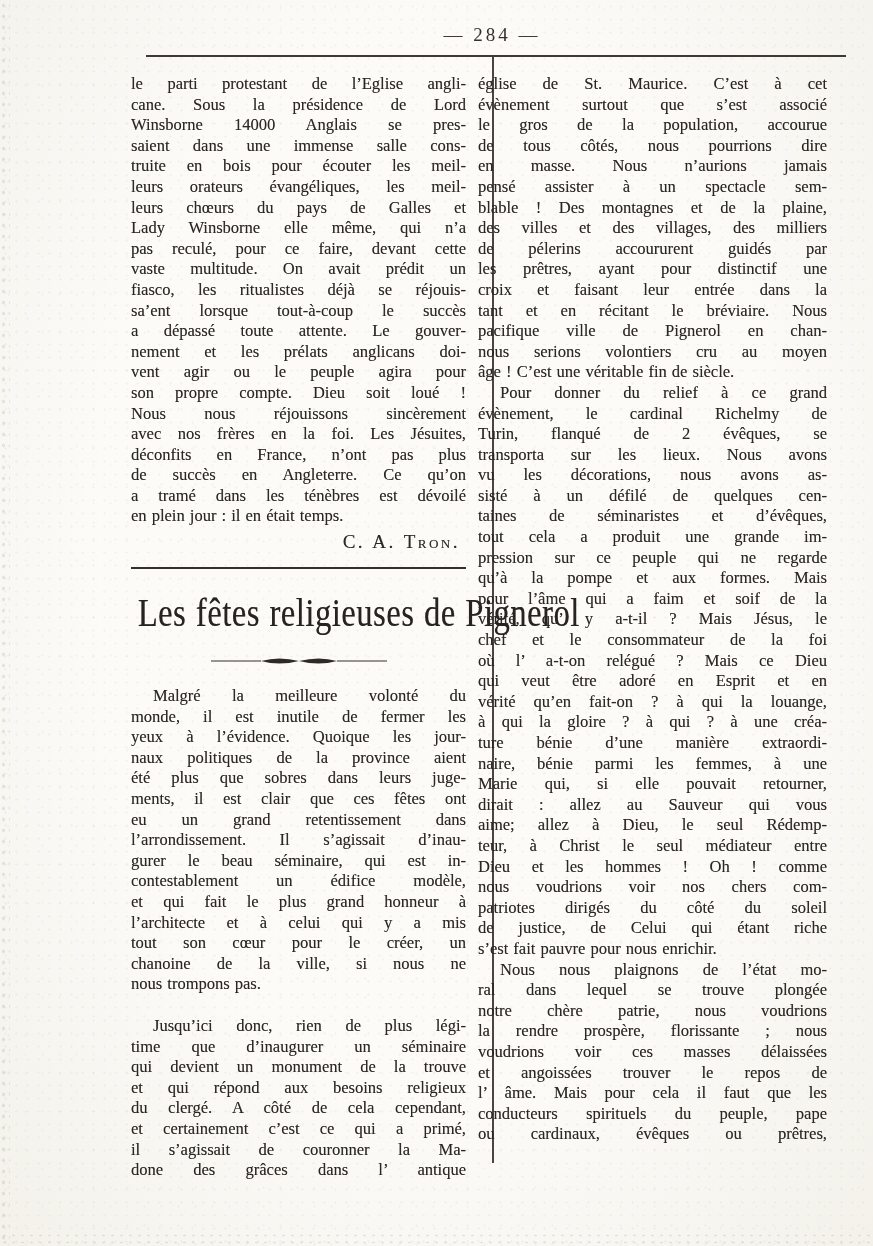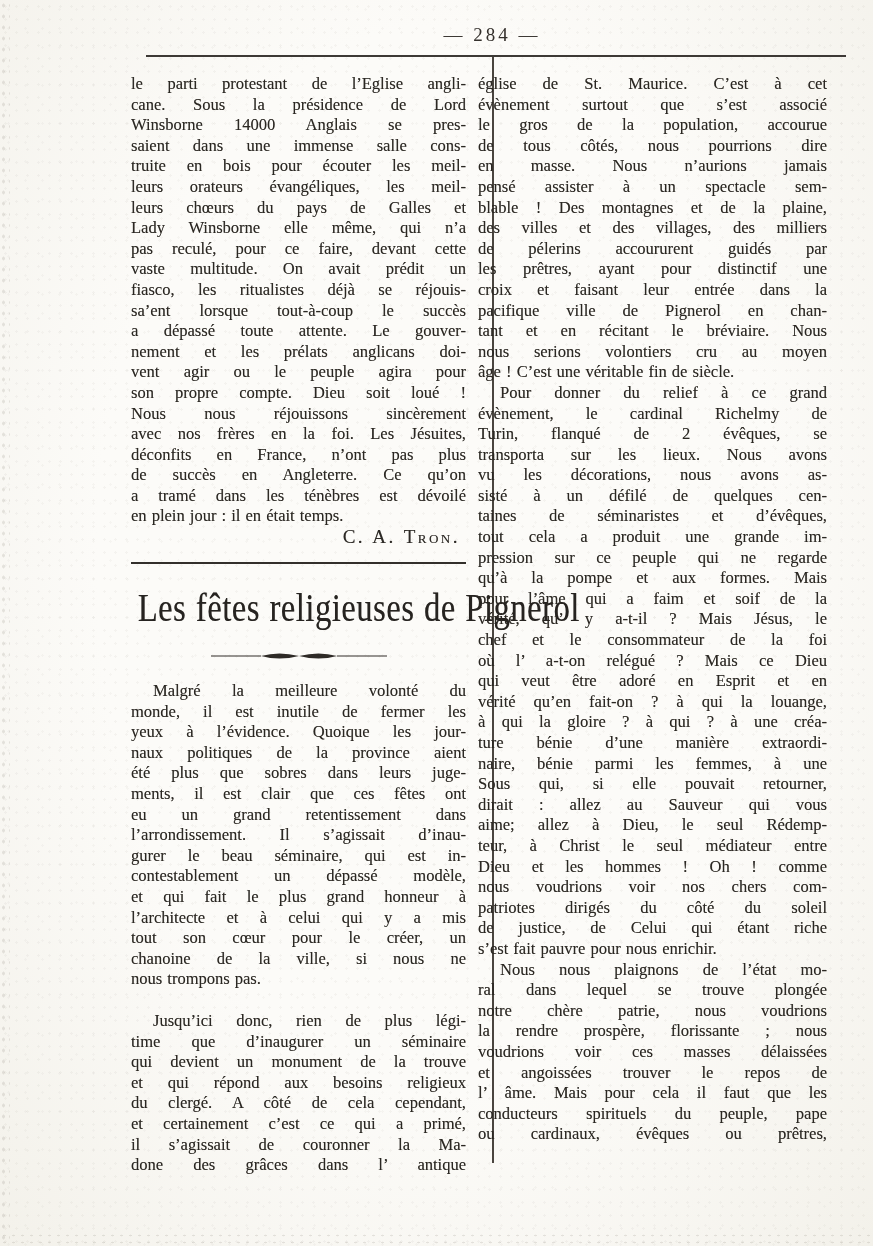--- a/index.html
+++ b/index.html
@@ -27,21 +27,21 @@
     position:absolute;top:74px;font-size:16.5px;line-height:20.6px;
     text-shadow:0.2px 0.2px 0 rgba(40,35,30,0.38);
     word-spacing:1px;
   }
   .col.left{left:131px;width:335px;}
   .col.right{left:478px;width:349px;}
   .ln{height:20.6px;overflow:hidden;white-space:normal;}
   .ln.j{text-align:justify;text-align-last:justify;}
   .ln.ind{text-indent:22px;}
   .signature{
-    height:24px;text-align:right;padding-right:6px;
+    margin-top:5px;height:24px;text-align:right;padding-right:6px;
     font-variant:small-caps;font-size:19px;letter-spacing:2.5px;color:#2c2925;
   }
   .section-rule{margin-top:11px;height:2px;background:#332f2b;width:100%;}
   .heading{
     margin:18px 0 0 0;height:52px;line-height:52px;text-align:center;
     font-size:34px;font-weight:normal;letter-spacing:0.5px;white-space:nowrap;
     transform:scaleX(0.96) scaleY(1.18);transform-origin:center center;
     color:#262320;text-shadow:0.3px 0.3px 0 rgba(35,30,25,0.45);
   }
   .ornament{margin-top:14px;height:16px;text-align:center;}
@@ -106,21 +106,21 @@
     <div class="block para1">
         <div class="ln j ind">Malgré la meilleure volonté du</div>
         <div class="ln j">monde, il est inutile de fermer les</div>
         <div class="ln j">yeux à l’évidence. Quoique les jour-</div>
         <div class="ln j">naux politiques de la province aient</div>
         <div class="ln j">été plus que sobres dans leurs juge-</div>
         <div class="ln j">ments, il est clair que ces fêtes ont</div>
         <div class="ln j">eu un grand retentissement dans</div>
         <div class="ln j">l’arrondissement. Il s’agissait d’inau-</div>
         <div class="ln j">gurer le beau séminaire, qui est in-</div>
-        <div class="ln j">contestablement un dépassé modèle,</div>
+        <div class="ln j">contestablement un édifice modèle,</div>
         <div class="ln j">et qui fait le plus grand honneur à</div>
         <div class="ln j">l’architecte et à celui qui y a mis</div>
         <div class="ln j">tout son cœur pour le créer, un</div>
         <div class="ln j">chanoine de la ville, si nous ne</div>
         <div class="ln">nous trompons pas.</div>
       </div>
     <div class="block para2">
         <div class="ln j ind">Jusqu’ici donc, rien de plus légi-</div>
         <div class="ln j">time que d’inaugurer un séminaire</div>
         <div class="ln j">qui devient un monument de la trouve</div>
@@ -138,22 +138,22 @@
         <div class="ln j">évènement surtout que s’est associé</div>
         <div class="ln j">le gros de la population, accourue</div>
         <div class="ln j">de tous côtés, nous pourrions dire</div>
         <div class="ln j">en masse. Nous n’aurions jamais</div>
         <div class="ln j">pensé assister à un spectacle sem-</div>
         <div class="ln j">blable ! Des montagnes et de la plaine,</div>
         <div class="ln j">des villes et des villages, des milliers</div>
         <div class="ln j">de pélerins accoururent guidés par</div>
         <div class="ln j">les prêtres, ayant pour distinctif une</div>
         <div class="ln j">croix et faisant leur entrée dans la</div>
+        <div class="ln j">tant et en récitant le bréviaire. Nous</div>
         <div class="ln j">pacifique ville de Pignerol en chan-</div>
-        <div class="ln j">tant et en récitant le bréviaire. Nous</div>
         <div class="ln j">nous serions volontiers cru au moyen</div>
         <div class="ln">âge ! C’est une véritable fin de siècle.</div>
       </div>
     <div class="block">
         <div class="ln j ind">Pour donner du relief à ce grand</div>
         <div class="ln j">évènement, le cardinal Richelmy de</div>
         <div class="ln j">Turin, flanqué de 2 évêques, se</div>
         <div class="ln j">transporta sur les lieux. Nous avons</div>
         <div class="ln j">vu les décorations, nous avons as-</div>
         <div class="ln j">sisté à un défilé de quelques cen-</div>
@@ -163,21 +163,21 @@
         <div class="ln j">qu’à la pompe et aux formes. Mais</div>
         <div class="ln j">pour l’âme qui a faim et soif de la</div>
         <div class="ln j">vérité, qu’ y a-t-il ? Mais Jésus, le</div>
         <div class="ln j">chef et le consommateur de la foi</div>
         <div class="ln j">où l’ a-t-on relégué ? Mais ce Dieu</div>
         <div class="ln j">qui veut être adoré en Esprit et en</div>
         <div class="ln j">vérité qu’en fait-on ? à qui la louange,</div>
         <div class="ln j">à qui la gloire ? à qui ? à une créa-</div>
         <div class="ln j">ture bénie d’une manière extraordi-</div>
         <div class="ln j">naire, bénie parmi les femmes, à une</div>
-        <div class="ln j">Sous qui, si elle pouvait retourner,</div>
+        <div class="ln j">Marie qui, si elle pouvait retourner,</div>
         <div class="ln j">dirait : allez au Sauveur qui vous</div>
         <div class="ln j">aime; allez à Dieu, le seul Rédemp-</div>
         <div class="ln j">teur, à Christ le seul médiateur entre</div>
         <div class="ln j">Dieu et les hommes ! Oh ! comme</div>
         <div class="ln j">nous voudrions voir nos chers com-</div>
         <div class="ln j">patriotes dirigés du côté du soleil</div>
         <div class="ln j">de justice, de Celui qui étant riche</div>
         <div class="ln">s’est fait pauvre pour nous enrichir.</div>
       </div>
     <div class="block">

